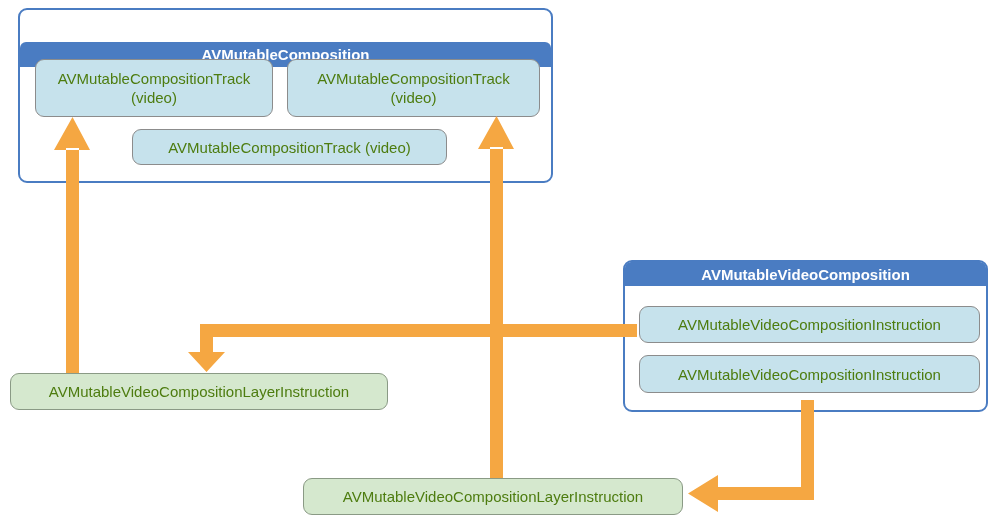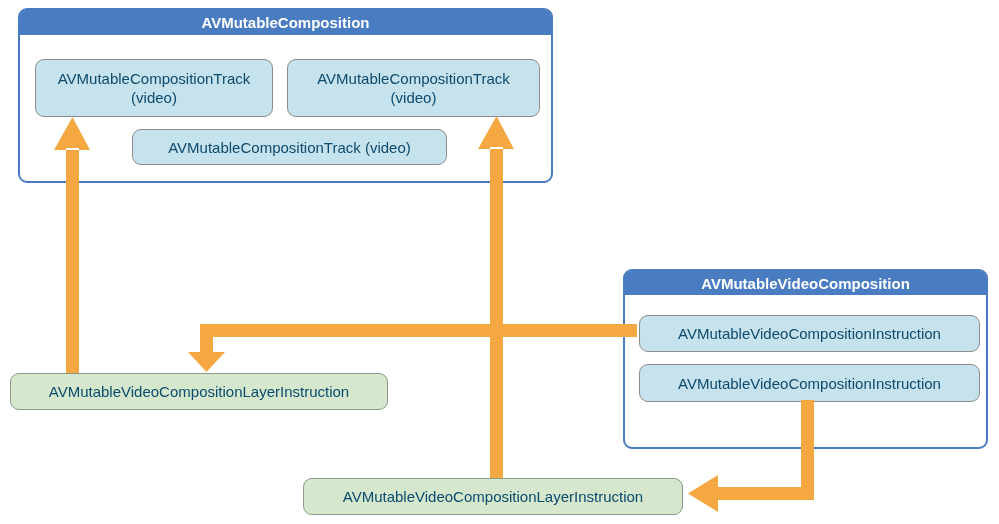--- a/index.html
+++ b/index.html
@@ -34,21 +34,21 @@
   }
   .node {
     position: absolute;
     display: flex;
     flex-direction: column;
     align-items: center;
     justify-content: center;
     text-align: center;
     font-size: 15px;
     line-height: 19px;
-    color: #0c4a6e;
+    color: #4d7c0f;
     border-radius: 9px;
     z-index: 2;
   }
   .track {
     background: #C6E2EC;
     border: 1.5px solid #8C8C8C;
   }
   .green {
     background: #D5E8CE;
     border: 1.5px solid #8A9A85;
@@ -61,37 +61,37 @@
     z-index: 3;
     pointer-events: none;
   }
 </style>
 </head>
 <body>
 
 <div id="canvas">
 
   <div class="container" style="left:18px; top:8px; width:535px; height:175px;">
-    <div class="container-header" style="height:25px;">
+    <div class="container-header" style="height:25px;margin-top:32px;">
       <span>AVMutableComposition</span>
     </div>
     <div class="node track" style="left:15px; top:49px; width:238px; height:58px;">
       <span>AVMutableCompositionTrack</span>
       <span>(video)</span>
     </div>
     <div class="node track" style="left:267px; top:49px; width:253px; height:58px;">
       <span>AVMutableCompositionTrack</span>
       <span>(video)</span>
     </div>
     <div class="node track" style="left:112px; top:119px; width:315px; height:36px;">
       <span>AVMutableCompositionTrack (video)</span>
     </div>
   </div>
 
-  <div class="container" style="left:623px; top:269px; width:365px; height:180px;">
+  <div class="container" style="left:623px; top:260px; width:365px; height:152px;">
     <div class="container-header" style="height:24px;">
       <span>AVMutableVideoComposition</span>
     </div>
     <div class="node track" style="left:14px; top:44px; width:341px; height:37px;">
       <span>AVMutableVideoCompositionInstruction</span>
     </div>
     <div class="node track" style="left:14px; top:93px; width:341px; height:38px;">
       <span>AVMutableVideoCompositionInstruction</span>
     </div>
   </div>

